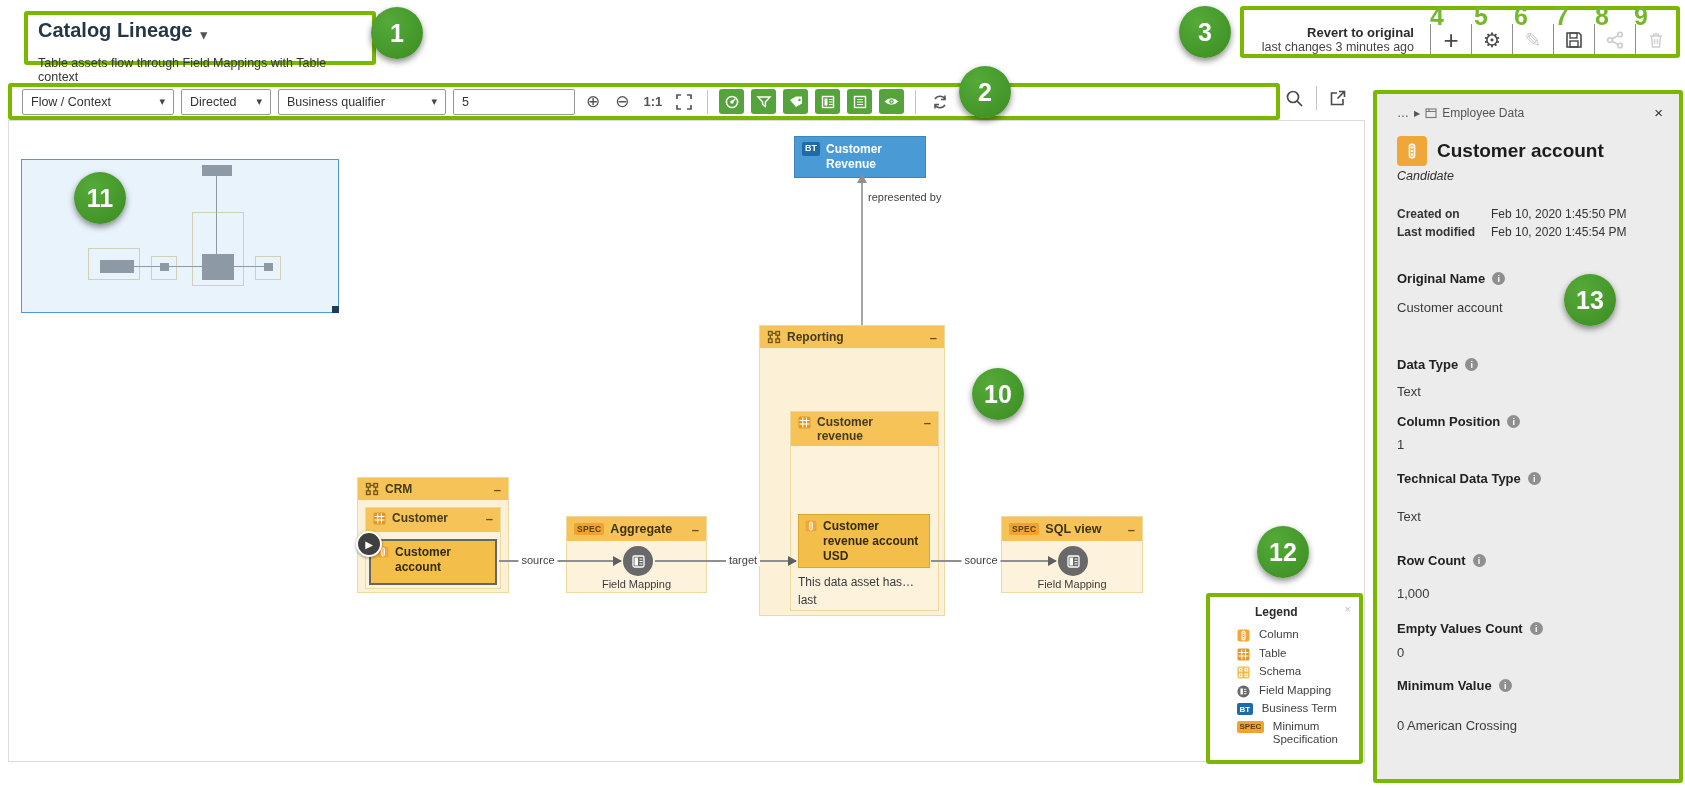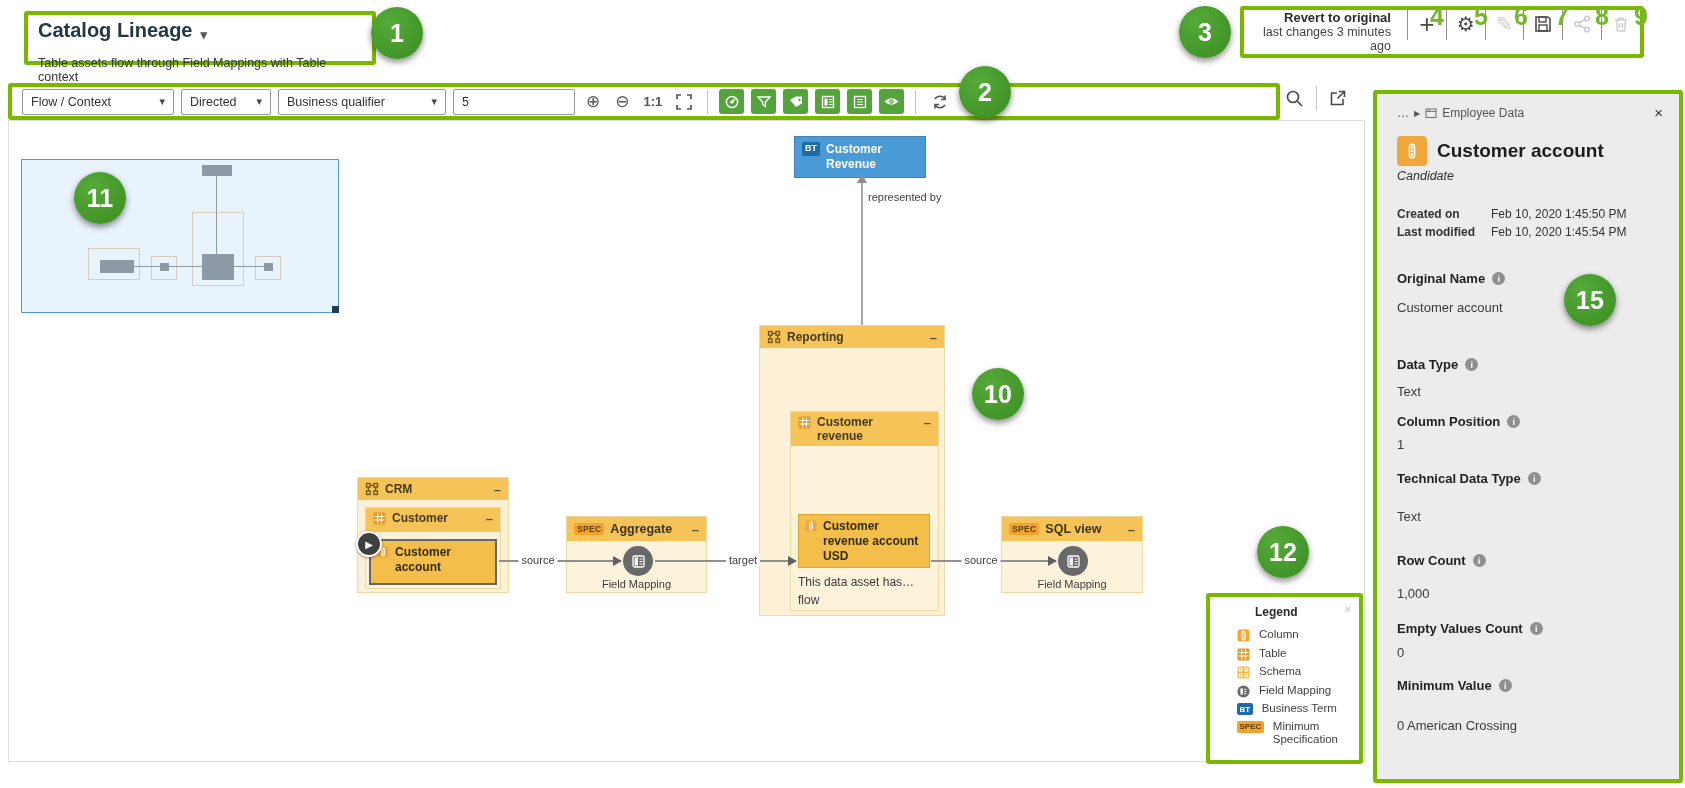--- a/index.html
+++ b/index.html
@@ -18,22 +18,22 @@
   }
   .num-badge {
     position:absolute; color:#76b82a; font-weight:bold; font-size:25px;
     transform:translateX(-50%); z-index:70; line-height:1;
   }
   
   .title-box { position:absolute; left:24px; top:11px; width:352px; height:54px; padding:4px 10px; background:#fff; }
   .page-title { font-size:20px; font-weight:bold; color:#233746; display:flex; align-items:flex-end; gap:8px; }
   .page-title .caret { font-size:13px; color:#555; }
   .page-subtitle { font-size:12.5px; color:#333; margin-top:14px; }
-  .revert-box { position:absolute; left:1240px; top:6px; width:404px; height:52px; background:#fff;
-    display:flex; align-items:flex-start; justify-content:flex-end; padding:0 6px; }
+  .revert-box { position:absolute; left:1240px; top:6px; width:440px; height:52px; background:#fff;
+    display:flex; align-items:flex-end; justify-content:flex-end; padding:0 6px; }
   .revert-text { text-align:right; margin-right:10px; }
   .revert-title { font-size:13px; font-weight:bold; color:#2b2b2b; }
   .revert-sub { font-size:12.5px; color:#444; }
   .hsep { width:1px; height:30px; background:#8f8f8f; margin:0 6px; }
   .h-icon { width:28px; height:28px; display:flex; align-items:center; justify-content:center; font-size:20px; color:#4a4a4a; }
   .h-icon.disabled { color:#cccccc; }
   
   .toolbar { position:absolute; left:8px; top:83px; width:1272px; height:37px; background:#fff;
     display:flex; align-items:center; gap:7px; padding:0 10px; }
   .select { height:26px; border:1px solid #979797; background:#fff; display:flex; align-items:center;
@@ -321,21 +321,21 @@
             <rect x="4.6" y="2" width="2.8" height="8" rx="1.2" fill="none" stroke="#fff" stroke-width="1"></rect>
             <circle cx="6" cy="4" r="0.7" fill="#fff"></circle>
             <circle cx="6" cy="6" r="0.7" fill="#fff"></circle>
             <circle cx="6" cy="8" r="0.7" fill="#fff"></circle>
           </svg>
       </span>
       <span>Customer revenue account USD</span>
     </div>
     <div class="note" style="left:789px; top:452px; width:134px;">
       <div>This data asset has…</div>
-      <div>flow</div>
+      <div>last</div>
     </div>
 
     <div class="group" style="left:348px; top:356px; width:152px; height:116px;">
       <div class="g-header">
         <span>
           <svg width="14" height="14" viewBox="0 0 14 14" stroke="#6d5312" stroke-width="1.3" fill="none">
               <rect x="1.5" y="1.5" width="3.6" height="3.6"></rect>
               <rect x="8.9" y="1.5" width="3.6" height="3.6"></rect>
               <rect x="1.5" y="8.9" width="3.6" height="3.6"></rect>
               <rect x="8.9" y="8.9" width="3.6" height="3.6"></rect>
@@ -568,15 +568,15 @@
       <div class="val" style="margin-top:25px;">0 American Crossing</div>
     </div>
   </div>
 
   <div class="badge" style="left:371px; top:7px;">1</div>
   <div class="badge" style="left:959px; top:66px;">2</div>
   <div class="badge" style="left:1179px; top:6px;">3</div>
   <div class="badge" style="left:972px; top:368px;">10</div>
   <div class="badge" style="left:74px; top:172px;">11</div>
   <div class="badge" style="left:1257px; top:526px;">12</div>
-  <div class="badge" style="left:1564px; top:274px;">15</div>
+  <div class="badge" style="left:1564px; top:274px;">13</div>
 
 </div>
 
 </body></html>

